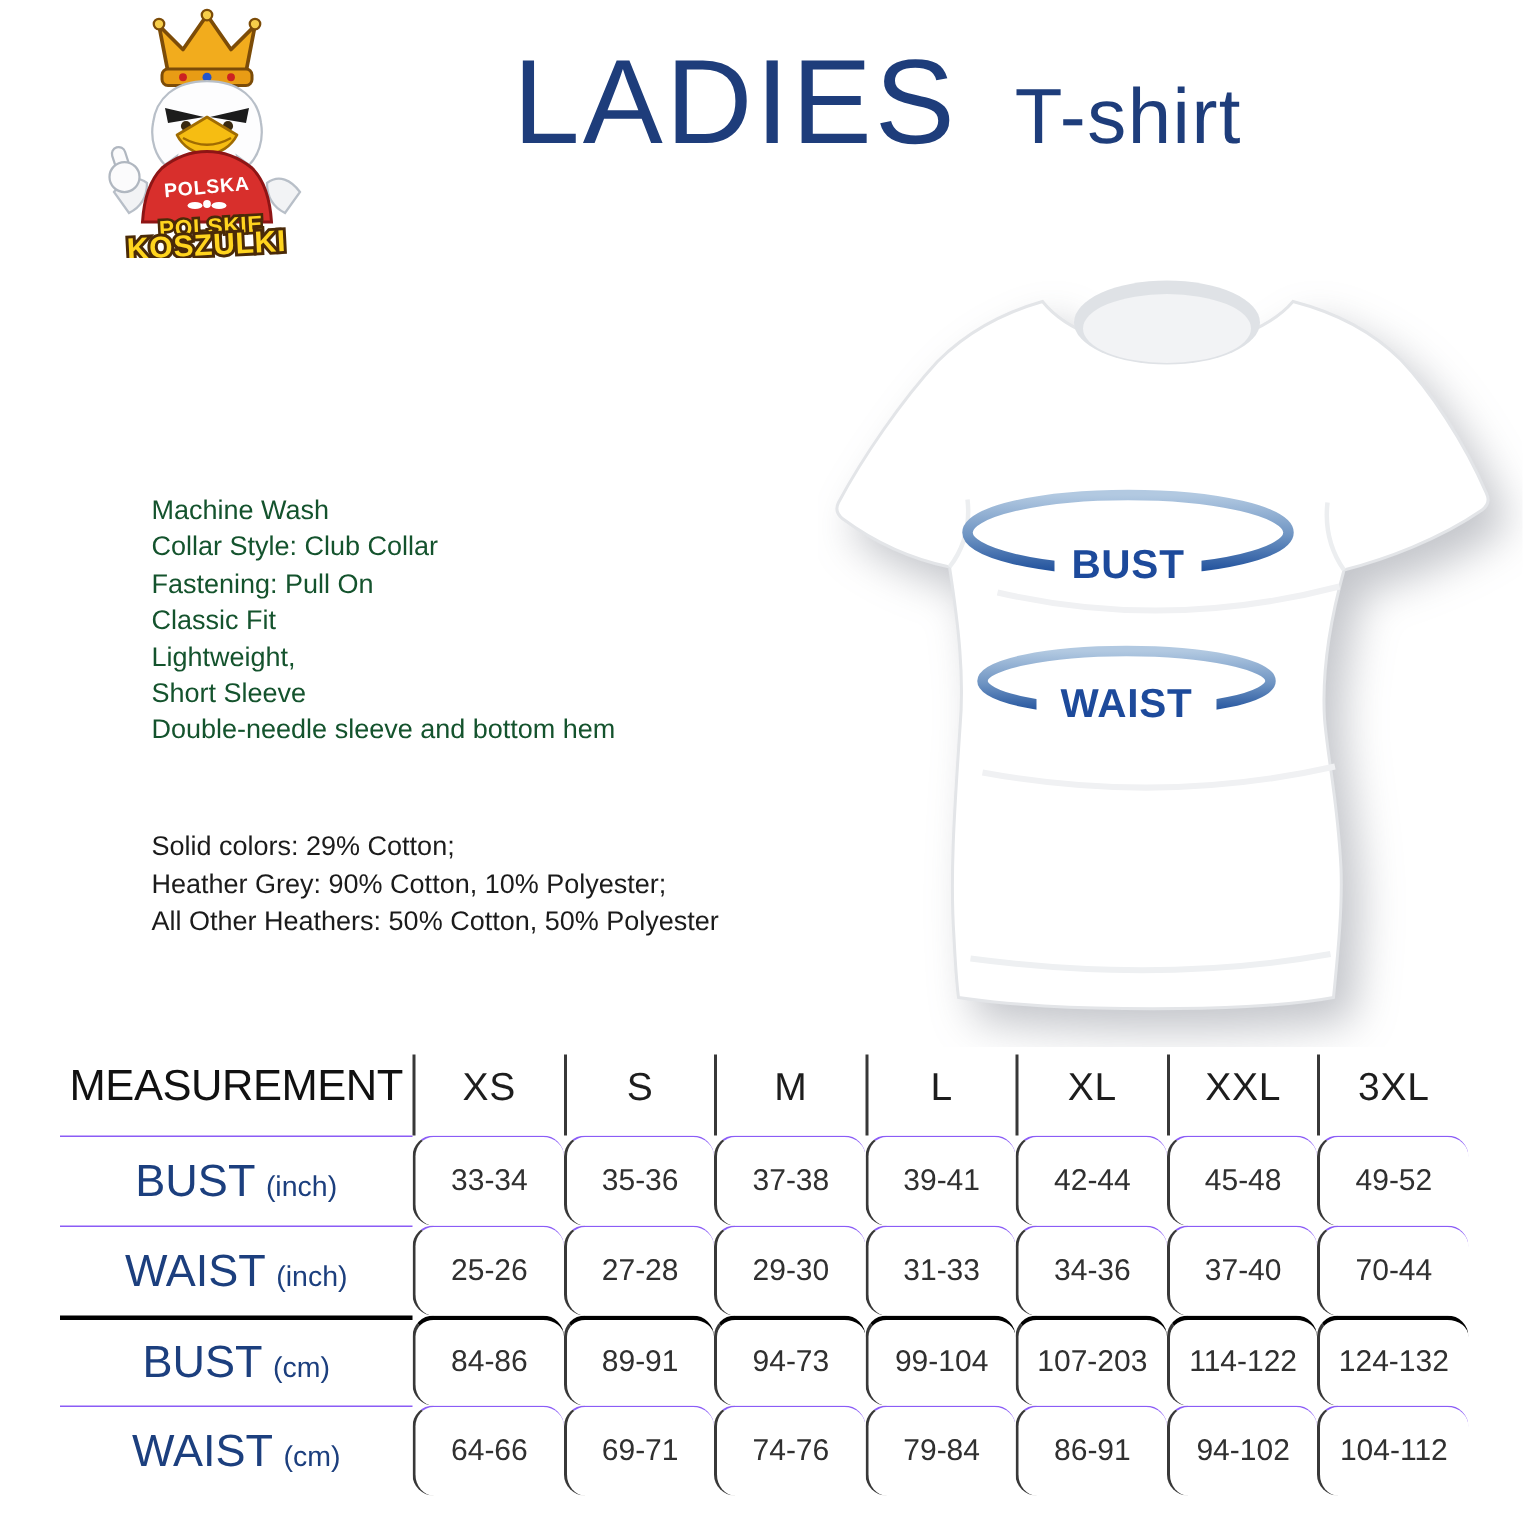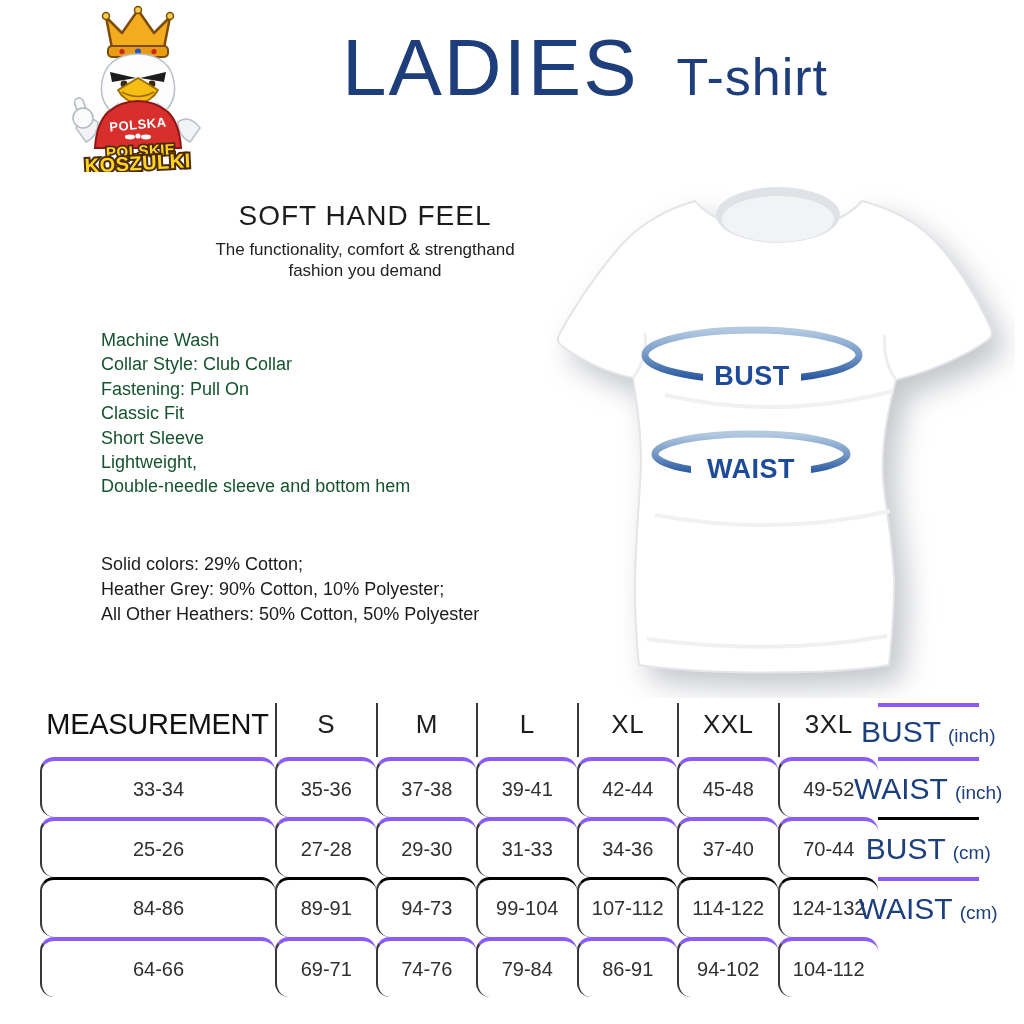--- a/index.html
+++ b/index.html
@@ -30,21 +30,21 @@
   
   .tshirt{position:absolute;left:545px;top:183px;width:470px;height:515px;}
   .tee-shadow{filter:drop-shadow(12px 14px 14px rgba(100,105,118,.38));}
   .ring-label{font-family:"Liberation Sans",sans-serif;font-weight:700;font-size:27px;
     fill:#1d4a9b;text-anchor:middle;letter-spacing:.5px;}
   
   .size-table{position:absolute;left:40px;top:703px;display:grid;
     grid-template-columns:235px repeat(7,100.5px);grid-template-rows:54px repeat(4,60px);}
   .cell{display:flex;align-items:center;justify-content:center;}
   .cv{border-left:2px solid #383838;}
-  .bt{border-top:4px solid #8b5cf6;}
+  .bt{border-top:1px solid #8b5cf6;}
   .btk{border-top:3px solid #000;}
   .ch{font-size:26px;color:#1d1d1d;letter-spacing:.5px;padding-bottom:12px;}
   .ch-meas{font-size:29px;color:#111;letter-spacing:-0.3px;}
   .rl-t{font-size:30px;color:#1c3f7e;}
   .rl-u{font-size:19px;color:#1c3f7e;margin-left:7px;}
   .val{font-size:20px;color:#303030;border-radius:14px;}
 </style>
 </head>
 <body>
 
@@ -84,33 +84,28 @@
         <ellipse cx="94" cy="133" rx="5" ry="2.4" fill="#fff"></ellipse>
         <circle cx="86" cy="132" r="2.6" fill="#fff"></circle>
       </g>
       <text class="logo-banner1" x="89" y="152" transform="rotate(-3 89 152)">POLSKIE</text>
       <text class="logo-banner2" x="86" y="166" transform="rotate(-3 86 166)">KOSZULKI</text>
     </svg>
   </div>
 
   <h1 class="title"><span class="title-main">LADIES</span><span class="title-sub">T-shirt</span></h1>
 
-  <section class="soft">
-    <h2>SOFT HAND FEEL</h2>
-    <p><span>The functionality, comfort &amp; strengthand</span><br>
-    <span>fashion you demand</span></p>
-  </section>
 
   <ul class="features">
     <li>Machine Wash</li>
     <li>Collar Style: Club Collar</li>
     <li>Fastening: Pull On</li>
     <li>Classic Fit</li>
+    <li>Lightweight,</li>
     <li>Short Sleeve</li>
-    <li>Lightweight,</li>
     <li>Double-needle sleeve and bottom hem</li>
   </ul>
 
   <div class="materials">
     <div>Solid colors: 29% Cotton;</div>
     <div>Heather Grey: 90% Cotton, 10% Polyester;</div>
     <div>All Other Heathers: 50% Cotton, 50% Polyester</div>
   </div>
 
   <div class="tshirt">
@@ -145,20 +140,21 @@
         <ellipse cx="206" cy="271" rx="96" ry="20" fill="none" stroke="url(#ringGrad)" stroke-width="7"></ellipse>
         <rect x="146" y="274" width="120" height="26" fill="#ffffff"></rect>
         <text class="ring-label" x="206" y="295">WAIST</text>
       </g>
     </svg>
   </div>
 
   <div class="size-table">
 
     <div class="cell ch ch-meas">MEASUREMENT</div>
+    <div class="cell ch cv">XS</div>
     <div class="cell ch cv">S</div>
     <div class="cell ch cv">M</div>
     <div class="cell ch cv">L</div>
     <div class="cell ch cv">XL</div>
     <div class="cell ch cv">XXL</div>
     <div class="cell ch cv">3XL</div>
 
     <div class="cell bt">
         <span><span class="rl-t">BUST</span><span class="rl-u">(inch)</span></span>
       </div>
@@ -181,21 +177,21 @@
     <div class="cell val cv bt">37-40</div>
     <div class="cell val cv bt">70-44</div>
 
     <div class="cell btk">
         <span><span class="rl-t">BUST</span><span class="rl-u">(cm)</span></span>
       </div>
     <div class="cell val cv btk">84-86</div>
     <div class="cell val cv btk">89-91</div>
     <div class="cell val cv btk">94-73</div>
     <div class="cell val cv btk">99-104</div>
-    <div class="cell val cv btk">107-112</div>
+    <div class="cell val cv btk">107-203</div>
     <div class="cell val cv btk">114-122</div>
     <div class="cell val cv btk">124-132</div>
 
     <div class="cell bt">
         <span><span class="rl-t">WAIST</span><span class="rl-u">(cm)</span></span>
       </div>
     <div class="cell val cv bt">64-66</div>
     <div class="cell val cv bt">69-71</div>
     <div class="cell val cv bt">74-76</div>
     <div class="cell val cv bt">79-84</div>

